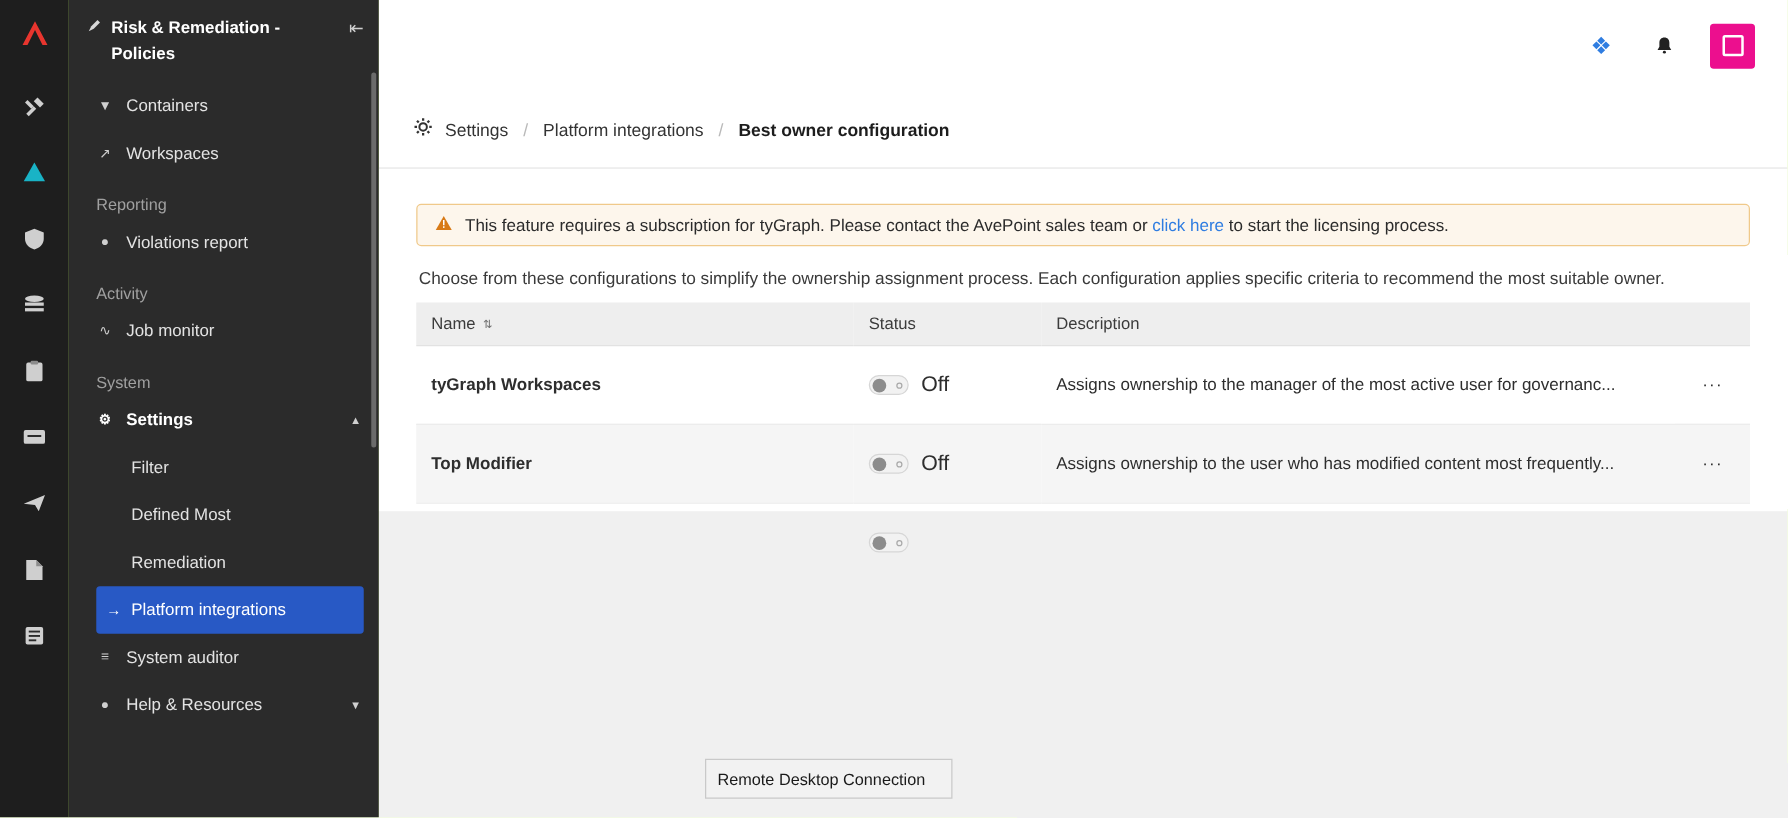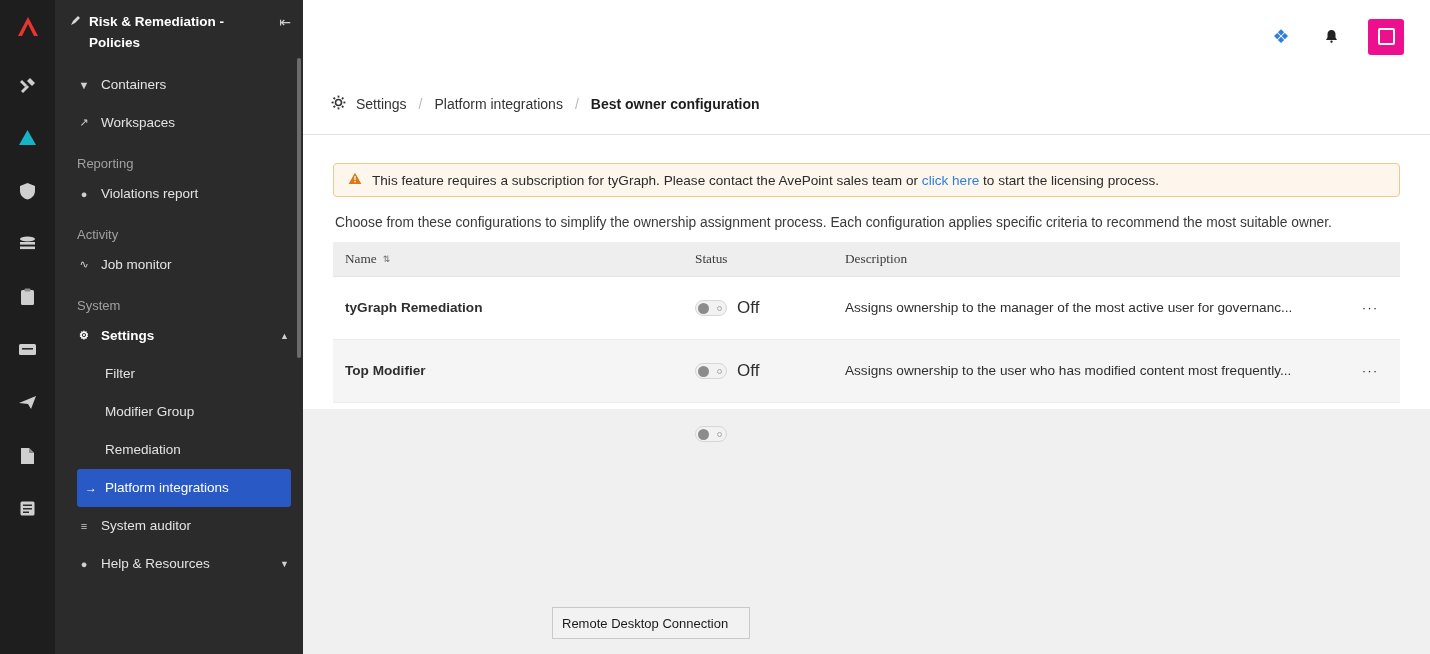--- a/index.html
+++ b/index.html
@@ -237,21 +237,20 @@
   }
   table.grid thead th {
     background: #eeeeee;
     text-align: left;
     font-size: 13.3px;
     font-weight: normal;
     color: #3b3b3b;
     height: 34px;
     padding: 0 12px;
     border-bottom: 1px solid #e2e2e2;
-    font-family: Liberation Serif, serif;
   }
   th.col-name { width: 350px; padding-left: 10px; }
   th.col-status { width: 150px; }
   th.col-desc { width: auto; }
   th.col-act { width: 60px; }
   .sortable { display: inline-flex; align-items: center; gap: 6px; }
   .sort-ico { font-size: 9px; color: #6d6d6d; letter-spacing: -1px; }
 
   table.grid tbody tr { height: 63px; }
   table.grid tbody tr.alt { background: #f5f5f5; }
@@ -292,21 +291,21 @@
 
   .content-footer {
     background: #f0f0f0;
     flex: 1;
     min-height: 140px;
   }
 
   
   .rdp-tip {
     position: absolute;
-    left: 552px;
+    left: 564px;
     top: 607px;
     width: 198px;
     height: 32px;
     background: #f2f2f2;
     border: 1px solid #c9c9c9;
     display: flex;
     align-items: center;
     padding-left: 9px;
     font-size: 13px;
     color: #1a1a1a;
@@ -419,21 +418,21 @@
       <div class="nav-row section">
         <span class="bullet">⚙</span>
         <span>Settings</span>
         <span class="caret">▲</span>
       </div>
 
       <div class="nav-sub">
         <span>Filter</span>
       </div>
       <div class="nav-sub">
-        <span>Modifier Group</span>
+        <span>Defined Most</span>
       </div>
       <div class="nav-sub">
         <span>Remediation</span>
       </div>
       <div class="nav-sub active">
         <span class="arrow">→</span>
         <span>Platform integrations</span>
       </div>
 
       <div class="nav-row">
@@ -517,21 +516,21 @@
               <span>Status</span>
             </th>
             <th class="col-desc">
               <span>Description</span>
             </th>
             <th class="col-act"></th>
           </tr>
         </thead>
         <tbody>
           <tr>
-            <td class="name">tyGraph Remediation</td>
+            <td class="name">tyGraph Workspaces</td>
             <td>
               <span class="toggle-wrap">
                 <span class="toggle">
                   <span class="knob"></span>
                   <span class="off-dot"></span>
                 </span>
                 <span class="toggle-label">Off</span>
               </span>
             </td>
             <td class="desc">Assigns ownership to the manager of the most active user for governanc...</td>

